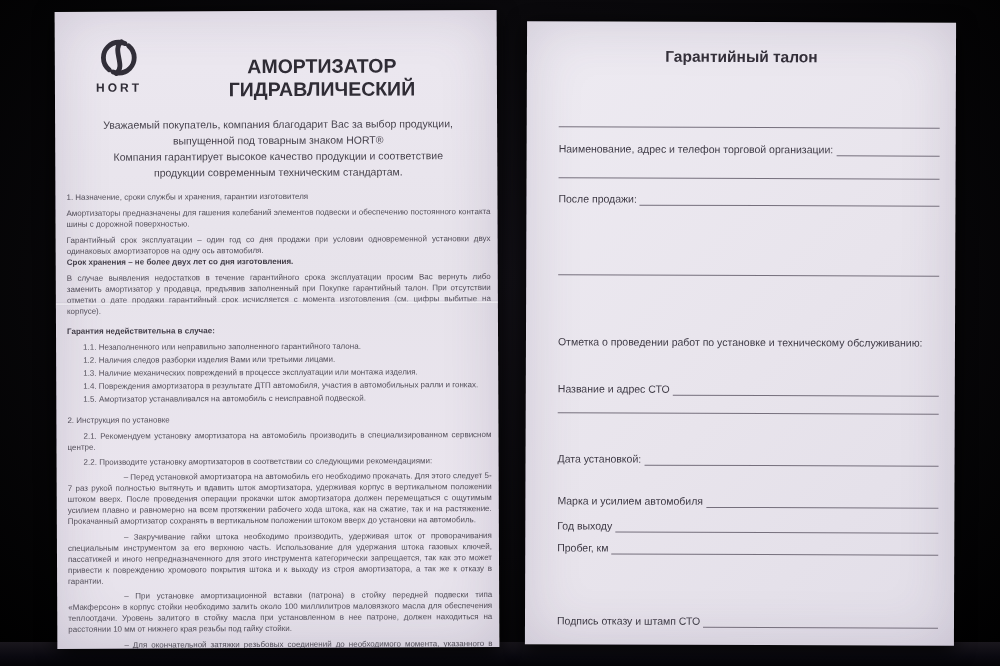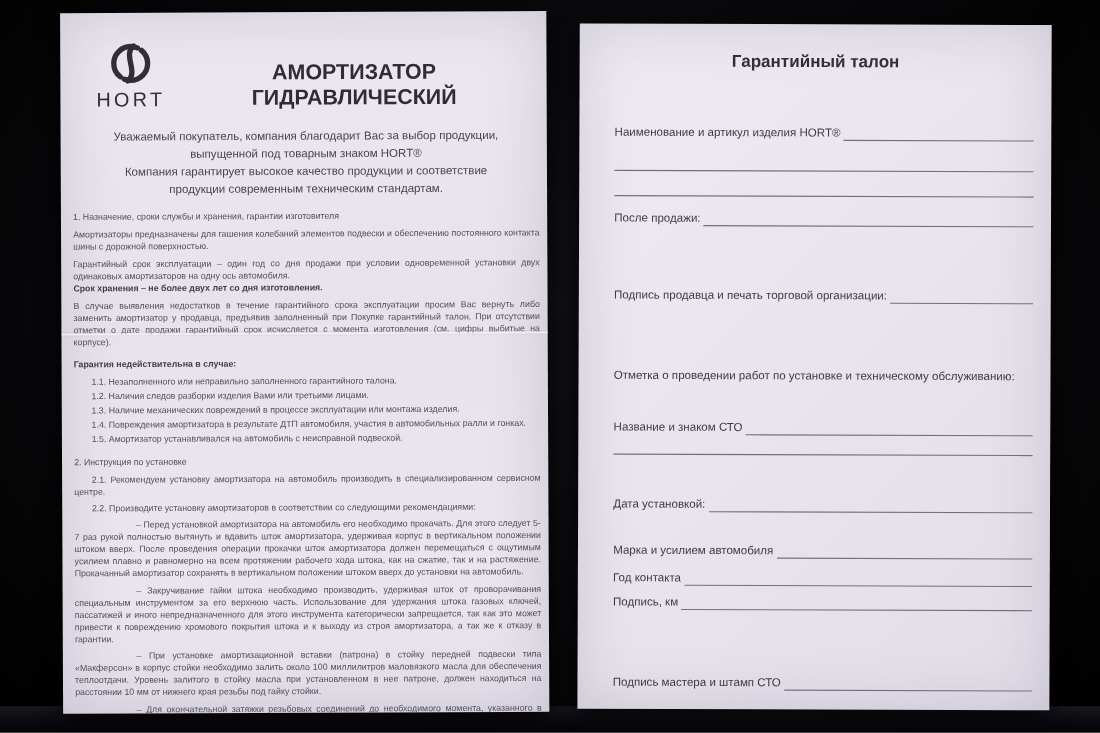--- a/index.html
+++ b/index.html
@@ -16,21 +16,21 @@
   .page-left::after{content:"";position:absolute;left:0;right:0;top:290px;height:4px;pointer-events:none;
     background:linear-gradient(180deg,rgba(120,108,138,0.16),rgba(255,255,255,0.55) 55%,rgba(120,108,138,0.10));}
   .page-right{left:526px;top:22px;width:429px;height:623px;transform:rotate(0.2deg);
     background:linear-gradient(135deg,#eeebf2 0%,#e8e4ec 55%,#e2dee8 100%);overflow:hidden;}
 
   
   .lp-inner{padding:24px 7px 0 11px;color:#4f4b56;}
   .lp-header{display:flex;align-items:flex-start;padding:0 4px 0 14px;}
   .logo-block{width:78px;text-align:center;flex:0 0 auto;}
   .logo-svg{width:44px;height:44px;display:block;margin:0 auto;}
-  .logo-text{font-size:18px;font-weight:normal;letter-spacing:3px;color:#302d37;margin-top:1px;}
+  .logo-text{font-size:12px;font-weight:bold;letter-spacing:3px;color:#302d37;margin-top:1px;}
   .lp-title{flex:1;text-align:center;font-size:19.5px;font-weight:bold;color:#2f2c35;margin-top:20px;}
   .lp-intro{margin-top:15px;text-align:center;font-size:10.5px;line-height:16px;color:#48444e;}
   .lp-body{margin-top:11px;font-size:8px;line-height:11px;text-align:justify;color:#524e59;}
   .sec-head{margin:8px 0 5px 0;}
   .para{margin:0 0 5px 0;}
   .b{font-weight:bold;color:#413d48;}
   .li{text-indent:16px;text-align:left;margin:1px 0;line-height:12px;}
   .numpara{text-indent:16px;margin:0 0 4px 0;}
   .rec{text-indent:56px;margin:0 0 4.5px 0;}
 
@@ -91,64 +91,63 @@
       <p class="rec">– Для окончательной затяжки резьбовых соединений до необходимого момента, указанного в «Руководстве по ремонту» автомобиля рекомендуется использовать динамометрический ключ. Окончательную затяжку креплений амортизатора необходимо проводить на нагруженной весом автомобиля подвеске.</p>
 
     </div>
   </div>
 </div>
 
 <div class="page page-right">
   <div class="rp-title">Гарантийный талон</div>
 
   <div class="row" style="top:90px">
-    <span class="label">Наименование и артикул изделия HORT®</span>
     <span class="fill"></span>
   </div>
 
   <div class="row" style="top:118px">
+    <span class="label">Наименование, адрес и телефон торговой организации:</span>
     <span class="fill"></span>
   </div>
   <div class="fullline" style="top:156px"></div>
 
   <div class="row" style="top:168px">
     <span class="label">После продажи:</span>
     <span class="fill"></span>
   </div>
 
   <div class="row" style="top:238px">
-    <span class="label">Подпись продавца и печать торговой организации:</span>
     <span class="fill"></span>
   </div>
 
   <div class="nolines" style="top:314px">Отметка о проведении работ по установке и техническому обслуживанию:</div>
 
   <div class="row" style="top:358px">
-    <span class="label">Название и знаком СТО</span>
+    <span class="label">Название и адрес СТО</span>
     <span class="fill"></span>
   </div>
   <div class="fullline" style="top:391px"></div>
 
   <div class="row" style="top:428px">
     <span class="label">Дата установкой:</span>
     <span class="fill"></span>
   </div>
 
   <div class="row" style="top:470px">
     <span class="label">Марка и усилием автомобиля</span>
     <span class="fill"></span>
   </div>
 
   <div class="row" style="top:495px">
-    <span class="label">Год контакта</span>
+    <span class="label">Год выходу</span>
     <span class="fill"></span>
   </div>
 
   <div class="row" style="top:517px">
-    <span class="label">Подпись,  км</span>
+    <span class="label">Пробег,  км</span>
     <span class="fill"></span>
   </div>
 
   <div class="row" style="top:590px">
-    <span class="label">Подпись мастера и штамп СТО</span>
+    <span class="label">Подпись отказу и штамп СТО</span>
     <span class="fill"></span>
   </div>
 </div>
 
 </body></html>

